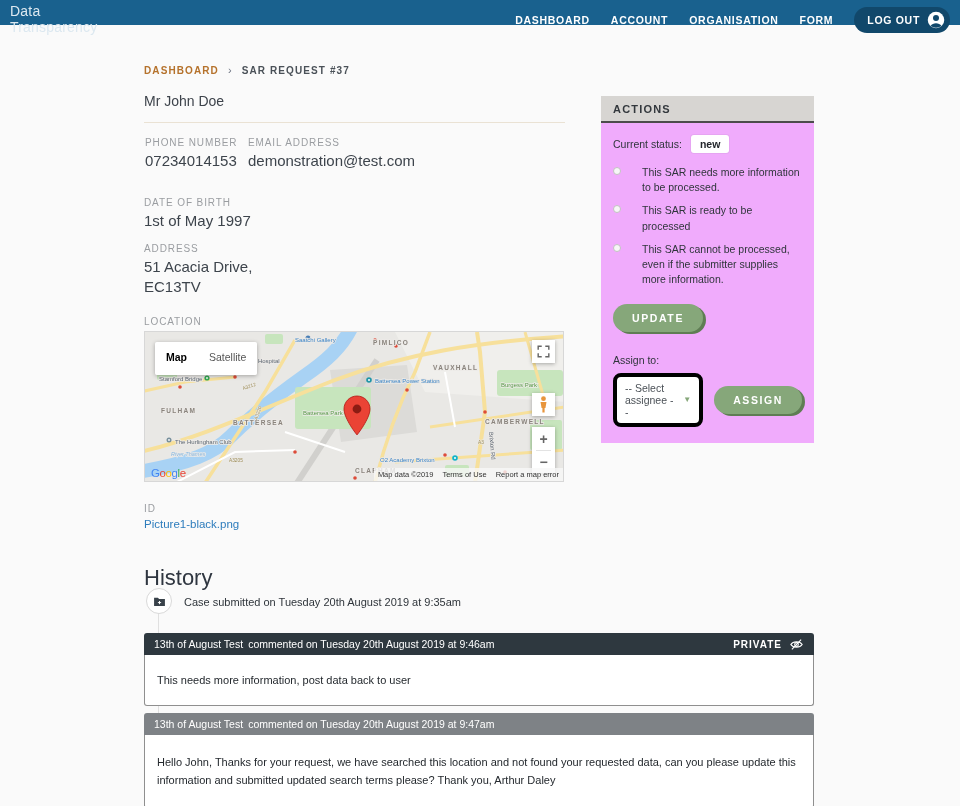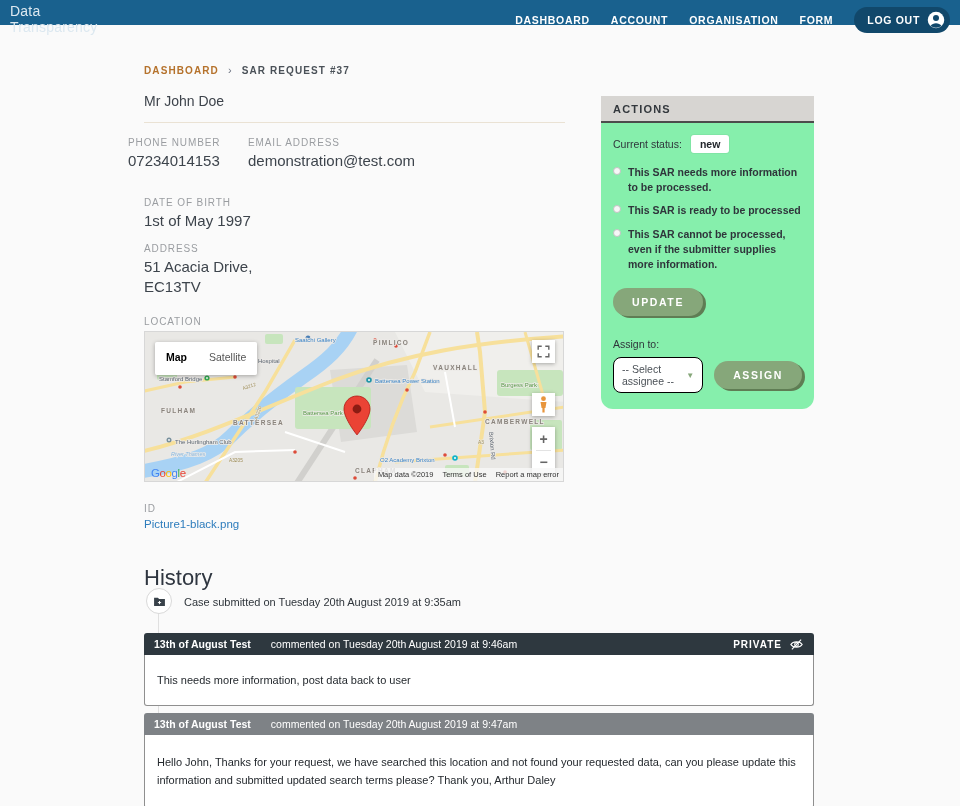--- a/index.html
+++ b/index.html
@@ -18,21 +18,21 @@
   .breadcrumb { position:absolute; left:144px; top:64px; display:flex; gap:9px; align-items:center; font-size:10px; font-weight:bold; letter-spacing:1.1px; }
   .crumb-home { color:#b5722c; cursor:pointer; }
   .crumb-sep { color:#6b7280; font-weight:normal; font-size:11px; }
   .crumb-cur { color:#4a5158; }
   .title-wrap { position:absolute; left:144px; top:93px; width:421px; border-bottom:1px solid #eae2d4; padding-bottom:13px; }
   .page-title { font-size:14px; color:#3d434b; font-weight:500; }
 
   
   .field-label { font-size:10px; color:#9a9da1; letter-spacing:.9px; line-height:1.32; }
   .field-value { font-size:15px; color:#3d444c; line-height:1.35; margin-top:2px; }
-  .f-phone { position:absolute; left:128px; top:136px; width:96px; }
+  .f-phone { position:absolute; left:145px; top:136px; width:96px; }
   .f-email { position:absolute; left:248px; top:136px; width:230px; }
   .f-dob   { position:absolute; left:144px; top:196px; width:200px; }
   .f-addr  { position:absolute; left:144px; top:242px; width:200px; }
   .f-loc-label { position:absolute; left:144px; top:315px; }
   .f-id    { position:absolute; left:144px; top:502px; }
   .id-link { font-size:11.5px; color:#2d7cbc; margin-top:3px; cursor:pointer; }
 
   
   .map-wrap { position:absolute; left:144px; top:331px; width:420px; height:151px; border:1px solid #d7d7d7; background:#e9e8e5; overflow:hidden; cursor:grab; }
   .map-type { position:absolute; left:10px; top:10px; display:flex; box-shadow:0 1px 4px rgba(0,0,0,.3); border-radius:2px; overflow:hidden; z-index:3; }
@@ -51,47 +51,47 @@
 
   .map-svg text { paint-order:stroke; stroke:#eceae7; stroke-width:1.6px; }
   .town  { font-size:6.5px; font-weight:bold; fill:#8a847d; letter-spacing:1.3px; }
   .place { font-size:6px; fill:#5f6974; }
   .bluelbl { font-size:6px; fill:#3d85c6; }
   .greenlbl { font-size:6px; fill:#569a46; }
   .waterlbl { font-size:5.5px; fill:#85b6e0; font-style:italic; }
   .roadlbl { font-size:4.8px; fill:#9b8b55; stroke-width:1px !important; }
 
   
-  .panel { position:absolute; left:601px; top:96px; width:213px; background:#86efac; z-index:2;border-radius:12px; }
+  .panel { position:absolute; left:601px; top:96px; width:213px; background:#f0abfc; z-index:2; }
   .panel-header { height:27px; line-height:27px; background:#d7d5d2; border-bottom:2px solid #4c4c4c; padding-left:12px; font-size:11px; font-weight:bold; letter-spacing:1.2px; color:#33383d; }
   .panel-body { padding:12px 12px 16px; }
   .status-row { display:flex; align-items:center; gap:9px; font-size:10.5px; color:#2f353b; }
   .badge-new { background:#fff; border-radius:3px; padding:3px 9px; font-weight:bold; font-size:10.5px; color:#22262b; box-shadow:0 0 0 1px rgba(0,0,0,.04); }
   .radios { margin-top:12px; }
-  .radio-row { display:flex; gap:7px; margin-bottom:8px; cursor:pointer;font-weight:bold; }
+  .radio-row { display:flex; gap:21px; margin-bottom:8px; cursor:pointer; }
   .radio-dot { width:8px; height:8px; border-radius:50%; border:1px solid #c2c2c2; background:#f7f7f7; margin-top:2px; flex-shrink:0; }
   .radio-label { font-size:10.5px; line-height:1.45; color:#2f353b; }
   .btn-green { display:inline-block; background:#86a77a; color:#fff; font-size:10.5px; font-weight:bold; letter-spacing:1.6px; padding:8px 19px; border-radius:16px; box-shadow:3px 2px 0 0 #5f7d54; cursor:pointer; }
   .btn-update { margin:8px 0 6px; }
   .assign-label { margin-top:16px; font-size:10.5px; color:#2f353b; }
   .assign-row { margin-top:7px; display:flex; align-items:center; gap:11px; }
-  .select-box { background:#fff; border:1px solid #000000; border-radius:8px; padding:5px 8px; font-size:10.5px; color:#4b5157; display:flex; align-items:center; gap:7px; cursor:pointer; }
+  .select-box { background:#fff; border:4px solid #000000; border-radius:8px; padding:5px 8px; font-size:10.5px; color:#4b5157; display:flex; align-items:center; gap:7px; cursor:pointer; }
   .select-caret { color:#86a77a; font-size:8px; }
 
   
   .history-heading { position:absolute; left:144px; top:565px; font-size:22px; font-weight:500; color:#2f3640; }
   .tl-line { position:absolute; left:158px; top:612px; width:1px; height:190px; background:#e0e0e0; z-index:0; }
   .tl-icon { position:absolute; left:146px; top:588px; width:26px; height:26px; border-radius:50%; border:1px solid #d9d9d9; background:#fff; display:flex; align-items:center; justify-content:center; z-index:1; }
   .tl-text { position:absolute; left:184px; top:596px; font-size:11px; color:#2f353b; }
 
   .comment { position:absolute; left:144px; width:670px; z-index:1; }
   .c1 { top:633px; } .c2 { top:713px; }
   .comment-header { height:22px; display:flex; align-items:center; padding:0 10px; border-radius:3px 3px 0 0; color:#fff; font-size:10.5px; }
   .ch-dark { background:#2e383f; } .ch-gray { background:#7e8286; }
-  .c-author { font-weight:bold; margin-right:20px; }
+  .c-author { font-weight:normal; margin-right:5px; }
   .c-right { margin-left:auto; display:flex; align-items:center; gap:7px; }
   .c-private { font-size:10px; font-weight:bold; letter-spacing:1px; }
   .comment-body { background:#fff; border:1px solid #8f8f8f; border-top:none; border-radius:0 0 3px 3px; padding:16px 12px; font-size:11px; color:#24292e; line-height:1.65; }
   .cb2 { padding:18px 12px; min-height:63px; }
 </style>
 </head>
 <body>
 
 <div class="navbar">
   <div class="logo">

